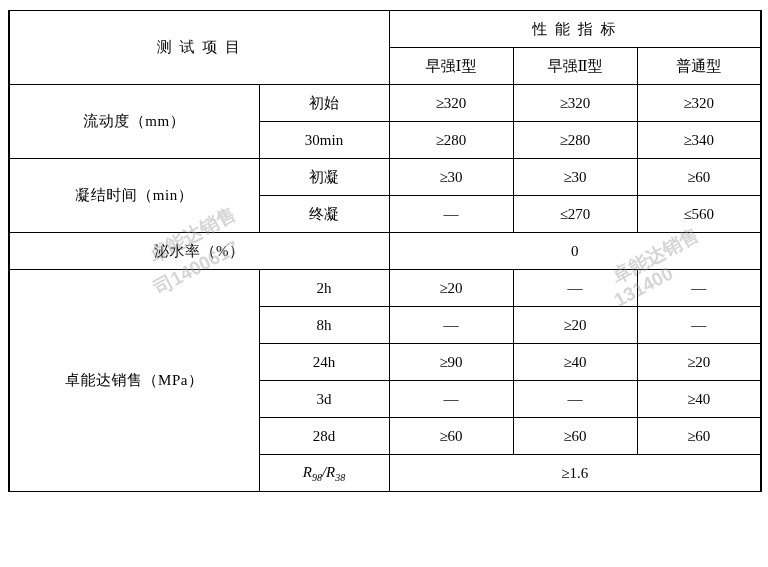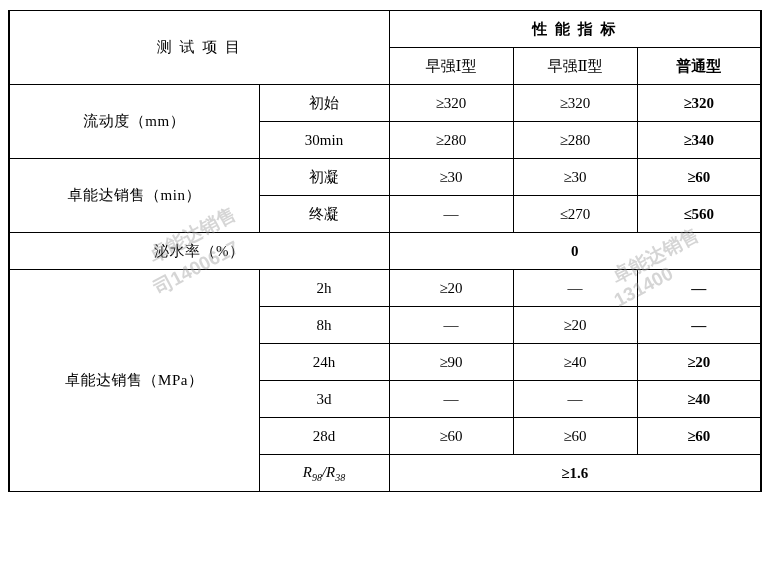--- a/index.html
+++ b/index.html
@@ -60,21 +60,21 @@
     vertical-align: middle;
     font-size: 15px;
     height: 36px;
     padding: 0 2px;
     position: relative;
     background: transparent;
   }
   .thick-top td { border-top-width: 2px; }
   .thick-bottom td { border-bottom-width: 2px; }
   table.spec .outer-left { border-left-width: 2px; }
-  table.spec .outer-right { border-right-width: 2px; font-weight: bold; }
+  table.spec .outer-right { border-right-width: 2px; }
   .hdr {
     font-size: 16px;
     letter-spacing: 2px;
   }
   .hdr-sub {
     font-size: 15px;
   }
   .rowname {
     font-size: 15px;
     letter-spacing: 0.5px;
@@ -146,21 +146,21 @@
         <td class="val outer-right">≥320</td>
       </tr>
       <tr>
         <td class="subrow">30min</td>
         <td class="val">≥280</td>
         <td class="val">≥280</td>
         <td class="val outer-right">≥340</td>
       </tr>
 
       <tr class="thick-top">
-        <td class="rowname outer-left" rowspan="2">卓能达销售（min）</td>
+        <td class="rowname outer-left" rowspan="2">凝结时间（min）</td>
         <td class="subrow">初凝</td>
         <td class="val">≥30</td>
         <td class="val">≥30</td>
         <td class="val outer-right">≥60</td>
       </tr>
       <tr>
         <td class="subrow">终凝</td>
         <td class="val">—</td>
         <td class="val">≤270</td>
         <td class="val outer-right">≤560</td>

